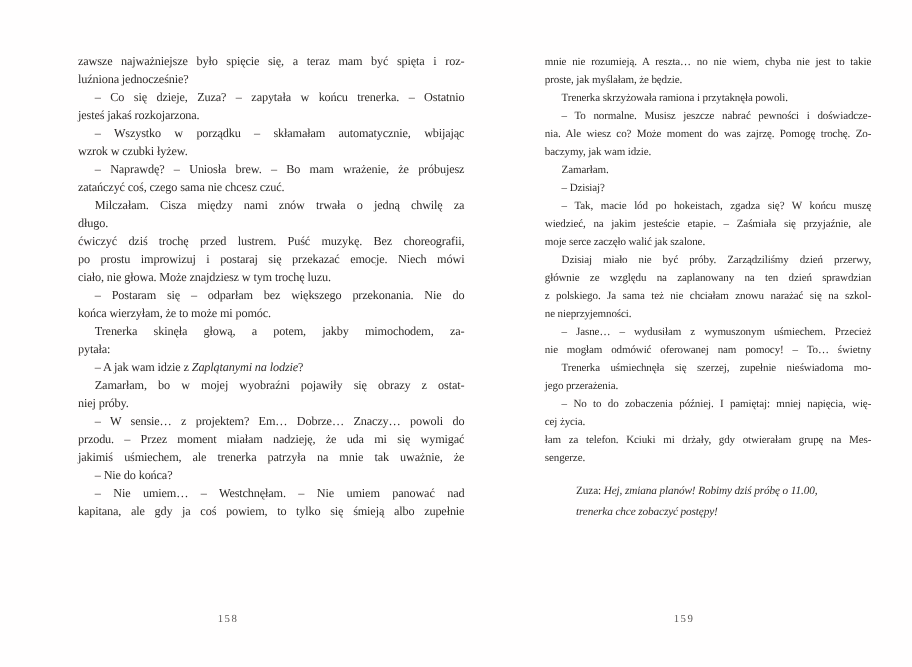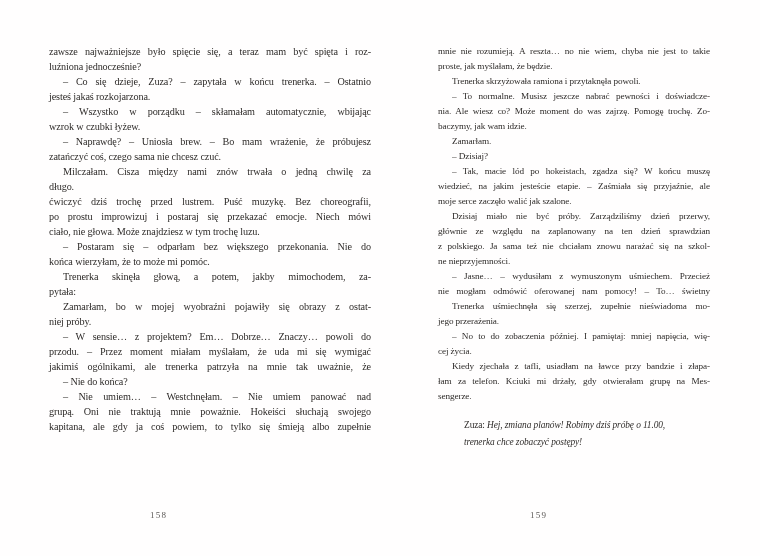--- a/index.html
+++ b/index.html
@@ -12,20 +12,21 @@
     width: 760px;
     height: 556px;
     background: #fffefe;
     overflow: hidden;
     font-family: "Liberation Serif", "DejaVu Serif", serif;
     color: #2e2b29;
   }
   .page-col {
     position: absolute;
     top: 44px;
+    margin-left: 16px;
   }
   #page-left-col {
     left: 49px;
     width: 322px;
     font-size: 10.2px;
     letter-spacing: -0.12px;
   }
   #page-right-col {
     left: 438px;
     width: 272px;
@@ -55,20 +56,21 @@
   }
   #message-block .line {
     height: 17px;
     line-height: 17px;
     font-size: 9.4px;
   }
   .page-number {
     position: absolute;
     top: 510px;
     width: 80px;
+    text-align: center;
     font-size: 9px;
     letter-spacing: 1.2px;
     color: #5d5a58;
   }
   #page-number-left  { left: 150px; }
   #page-number-right { left: 530px; }
 </style>
 </head>
 <body>
 
@@ -85,28 +87,28 @@
       <div class="line"><span>zatańczyć coś, czego sama nie chcesz czuć.</span></div>
       <div class="line j ind"><span>Milczałam. Cisza między nami znów trwała o jedną chwilę za</span></div>
       <div class="line"><span>długo.</span></div>
       <div class="line j"><span>ćwiczyć dziś trochę przed lustrem. Puść muzykę. Bez choreografii,</span></div>
       <div class="line j"><span>po prostu improwizuj i postaraj się przekazać emocje. Niech mówi</span></div>
       <div class="line"><span>ciało, nie głowa. Może znajdziesz w tym trochę luzu.</span></div>
       <div class="line j ind"><span>– Postaram się – odparłam bez większego przekonania. Nie do</span></div>
       <div class="line"><span>końca wierzyłam, że to może mi pomóc.</span></div>
       <div class="line j ind"><span>Trenerka skinęła głową, a potem, jakby mimochodem, za-</span></div>
       <div class="line"><span>pytała:</span></div>
+      <div class="line ind"><span>– A jak wam idzie z </span><span class="seg-italic">Zaplątanymi na lodzie</span><span>?</span></div>
       <div class="line j ind"><span>Zamarłam, bo w mojej wyobraźni pojawiły się obrazy z ostat-</span></div>
       <div class="line"><span>niej próby.</span></div>
       <div class="line j ind"><span>– W sensie… z projektem? Em… Dobrze… Znaczy… powoli do</span></div>
-      <div class="line j"><span>przodu. – Przez moment miałam myślałam, że uda mi się wymigać</span></div>
-      <div class="line j"><span>jakimiś ogólnikami, ale trenerka patrzyła na mnie tak uważnie, że</span></div>
+      <div class="line j"><span>przodu. – Przez moment miałam nadzieję, że uda mi się wymigać</span></div>
+      <div class="line j"><span>jakimiś uśmiechem, ale trenerka patrzyła na mnie tak uważnie, że</span></div>
       <div class="line ind"><span>– Nie do końca?</span></div>
       <div class="line j ind"><span>– Nie umiem… – Westchnęłam. – Nie umiem panować nad</span></div>
-      <div class="line j"><span>grupą. Oni nie traktują mnie poważnie. Hokeiści słuchają swojego</span></div>
       <div class="line j"><span>kapitana, ale gdy ja coś powiem, to tylko się śmieją albo zupełnie</span></div>
     </div>
 
   <div id="page-right-col" class="page-col">
     <div>
         <div class="line j"><span>mnie nie rozumieją. A reszta… no nie wiem, chyba nie jest to takie</span></div>
         <div class="line"><span>proste, jak myślałam, że będzie.</span></div>
         <div class="line ind"><span>Trenerka skrzyżowała ramiona i przytaknęła powoli.</span></div>
         <div class="line j ind"><span>– To normalne. Musisz jeszcze nabrać pewności i doświadcze-</span></div>
         <div class="line j"><span>nia. Ale wiesz co? Może moment do was zajrzę. Pomogę trochę. Zo-</span></div>
@@ -119,21 +121,20 @@
         <div class="line j ind"><span>Dzisiaj miało nie być próby. Zarządziliśmy dzień przerwy,</span></div>
         <div class="line j"><span>głównie ze względu na zaplanowany na ten dzień sprawdzian</span></div>
         <div class="line j"><span>z polskiego. Ja sama też nie chciałam znowu narażać się na szkol-</span></div>
         <div class="line"><span>ne nieprzyjemności.</span></div>
         <div class="line j ind"><span>– Jasne… – wydusiłam z wymuszonym uśmiechem. Przecież</span></div>
         <div class="line j"><span>nie mogłam odmówić oferowanej nam pomocy! – To… świetny</span></div>
         <div class="line j ind"><span>Trenerka uśmiechnęła się szerzej, zupełnie nieświadoma mo-</span></div>
         <div class="line"><span>jego przerażenia.</span></div>
         <div class="line j ind"><span>– No to do zobaczenia później. I pamiętaj: mniej napięcia, wię-</span></div>
         <div class="line"><span>cej życia.</span></div>
-        <div class="line j ind"><span>Kiedy zjechała z tafli, usiadłam na ławce przy bandzie i złapa-</span></div>
         <div class="line j"><span>łam za telefon. Kciuki mi drżały, gdy otwierałam grupę na Mes-</span></div>
         <div class="line"><span>sengerze.</span></div>
       </div>
     <div id="message-block">
         <div class="line"><span class="seg-bold">Zuza:</span><span class="seg-italic"> Hej, zmiana planów! Robimy dziś próbę o 11.00,</span></div>
         <div class="line"><span class="seg-italic">trenerka chce zobaczyć postępy!</span></div>
       </div>
   </div>
 
   <div id="page-number-left" class="page-number">158</div>

